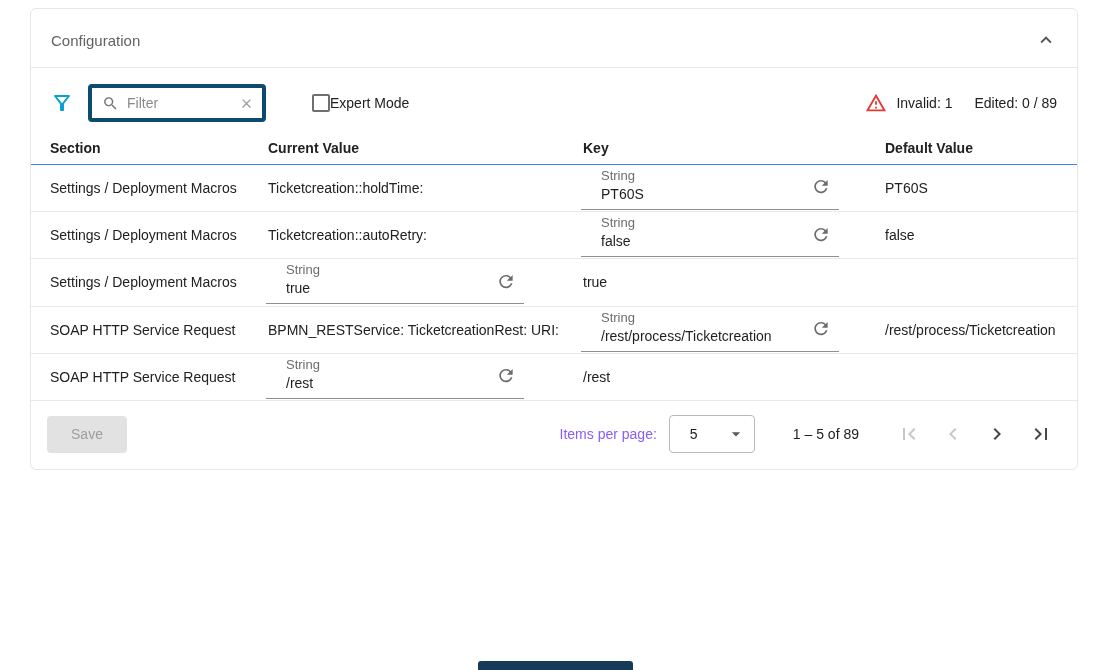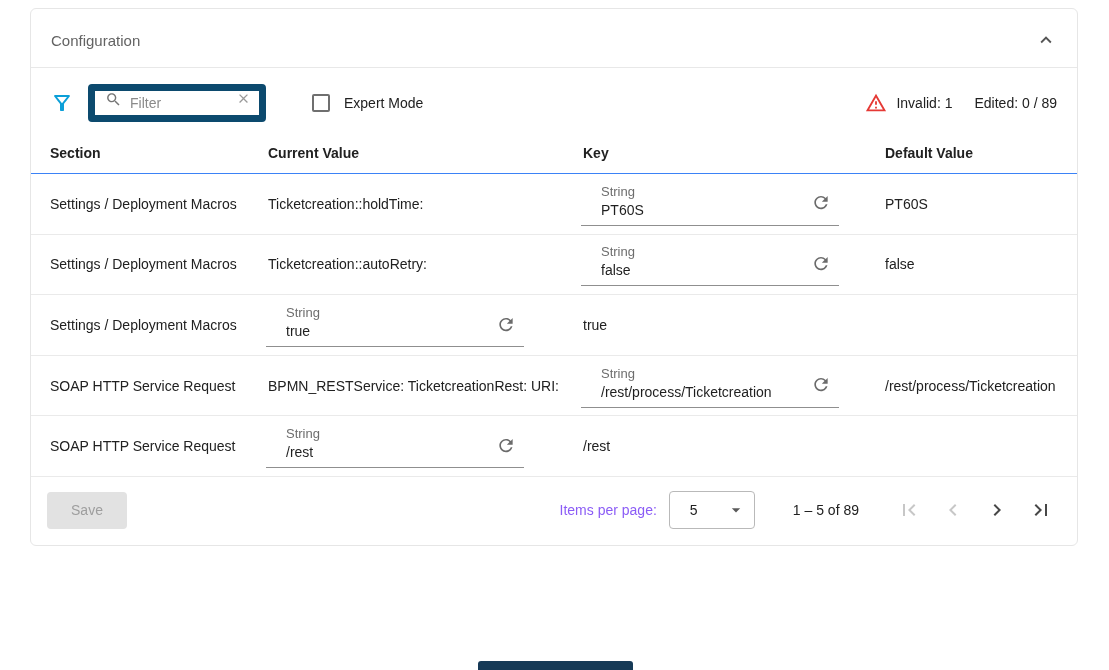--- a/index.html
+++ b/index.html
@@ -5,46 +5,46 @@
   * { box-sizing: border-box; }
   html,body { margin:0; padding:0; }
   body {
     width:1109px; height:670px; position:relative;
     background:#ffffff;
     font-family:"Liberation Sans", sans-serif;
     color:#212121; font-size:14px;
     overflow:hidden;
   }
   .card {
-    position:absolute; left:30px; top:8px; width:1048px; height:538px;
+    position:absolute; left:30px; top:8px; width:1048px; height:462px;
     background:#fff; border:1px solid #e6e6e6; border-radius:6px;
     display:flex; flex-direction:column;
   }
   
   .card-header {
     display:flex; align-items:center; justify-content:space-between;
     padding:18px 18px 14px 20px;
   }
   .card-title { font-size:15px; color:#636363; }
   .icon-btn { background:none; border:none; padding:2px; cursor:pointer; line-height:0; }
   .divider { border-bottom:1px solid #e8e8e8; }
   
   .toolbar { display:flex; align-items:center; padding:16px 20px 10px 19px; }
   .funnel { margin-right:14px; line-height:0; }
   .filter-box {
-    display:flex; width:178px; height:38px;
-    border:7px solid #0c4a6e; border-radius:4px; padding:0 8px 0 10px; gap:6px;
+    display:flex; align-items:center; width:178px; height:38px;
+    border:4px solid #0c4a6e; border-radius:4px; padding:0 8px 0 10px; gap:6px;
     background:#fff;
   }
   .filter-box input {
     border:none; outline:none; flex:1; min-width:0; font-size:14px;
     font-family:"Liberation Sans", sans-serif; color:#333; background:transparent;
   }
   .filter-box input::placeholder { color:#8a8a8a; }
-  .expert { display:flex; align-items:center; gap:14px; margin-left:46px; cursor:pointer; }
+  .expert { display:flex; align-items:center; margin-left:46px; cursor:pointer; }
   .checkbox {
     width:18px; height:18px; border:2px solid #6f6f6f; border-radius:2px; background:#fff;
     display:inline-block;
   }
   .toolbar-right { margin-left:auto; display:flex; align-items:center; }
   .invalid { display:flex; align-items:center; gap:9px; }
   .edited { margin-left:22px; }
   
   .thead, .trow {
     display:grid; grid-template-columns:218px 315px 302px 1fr;

